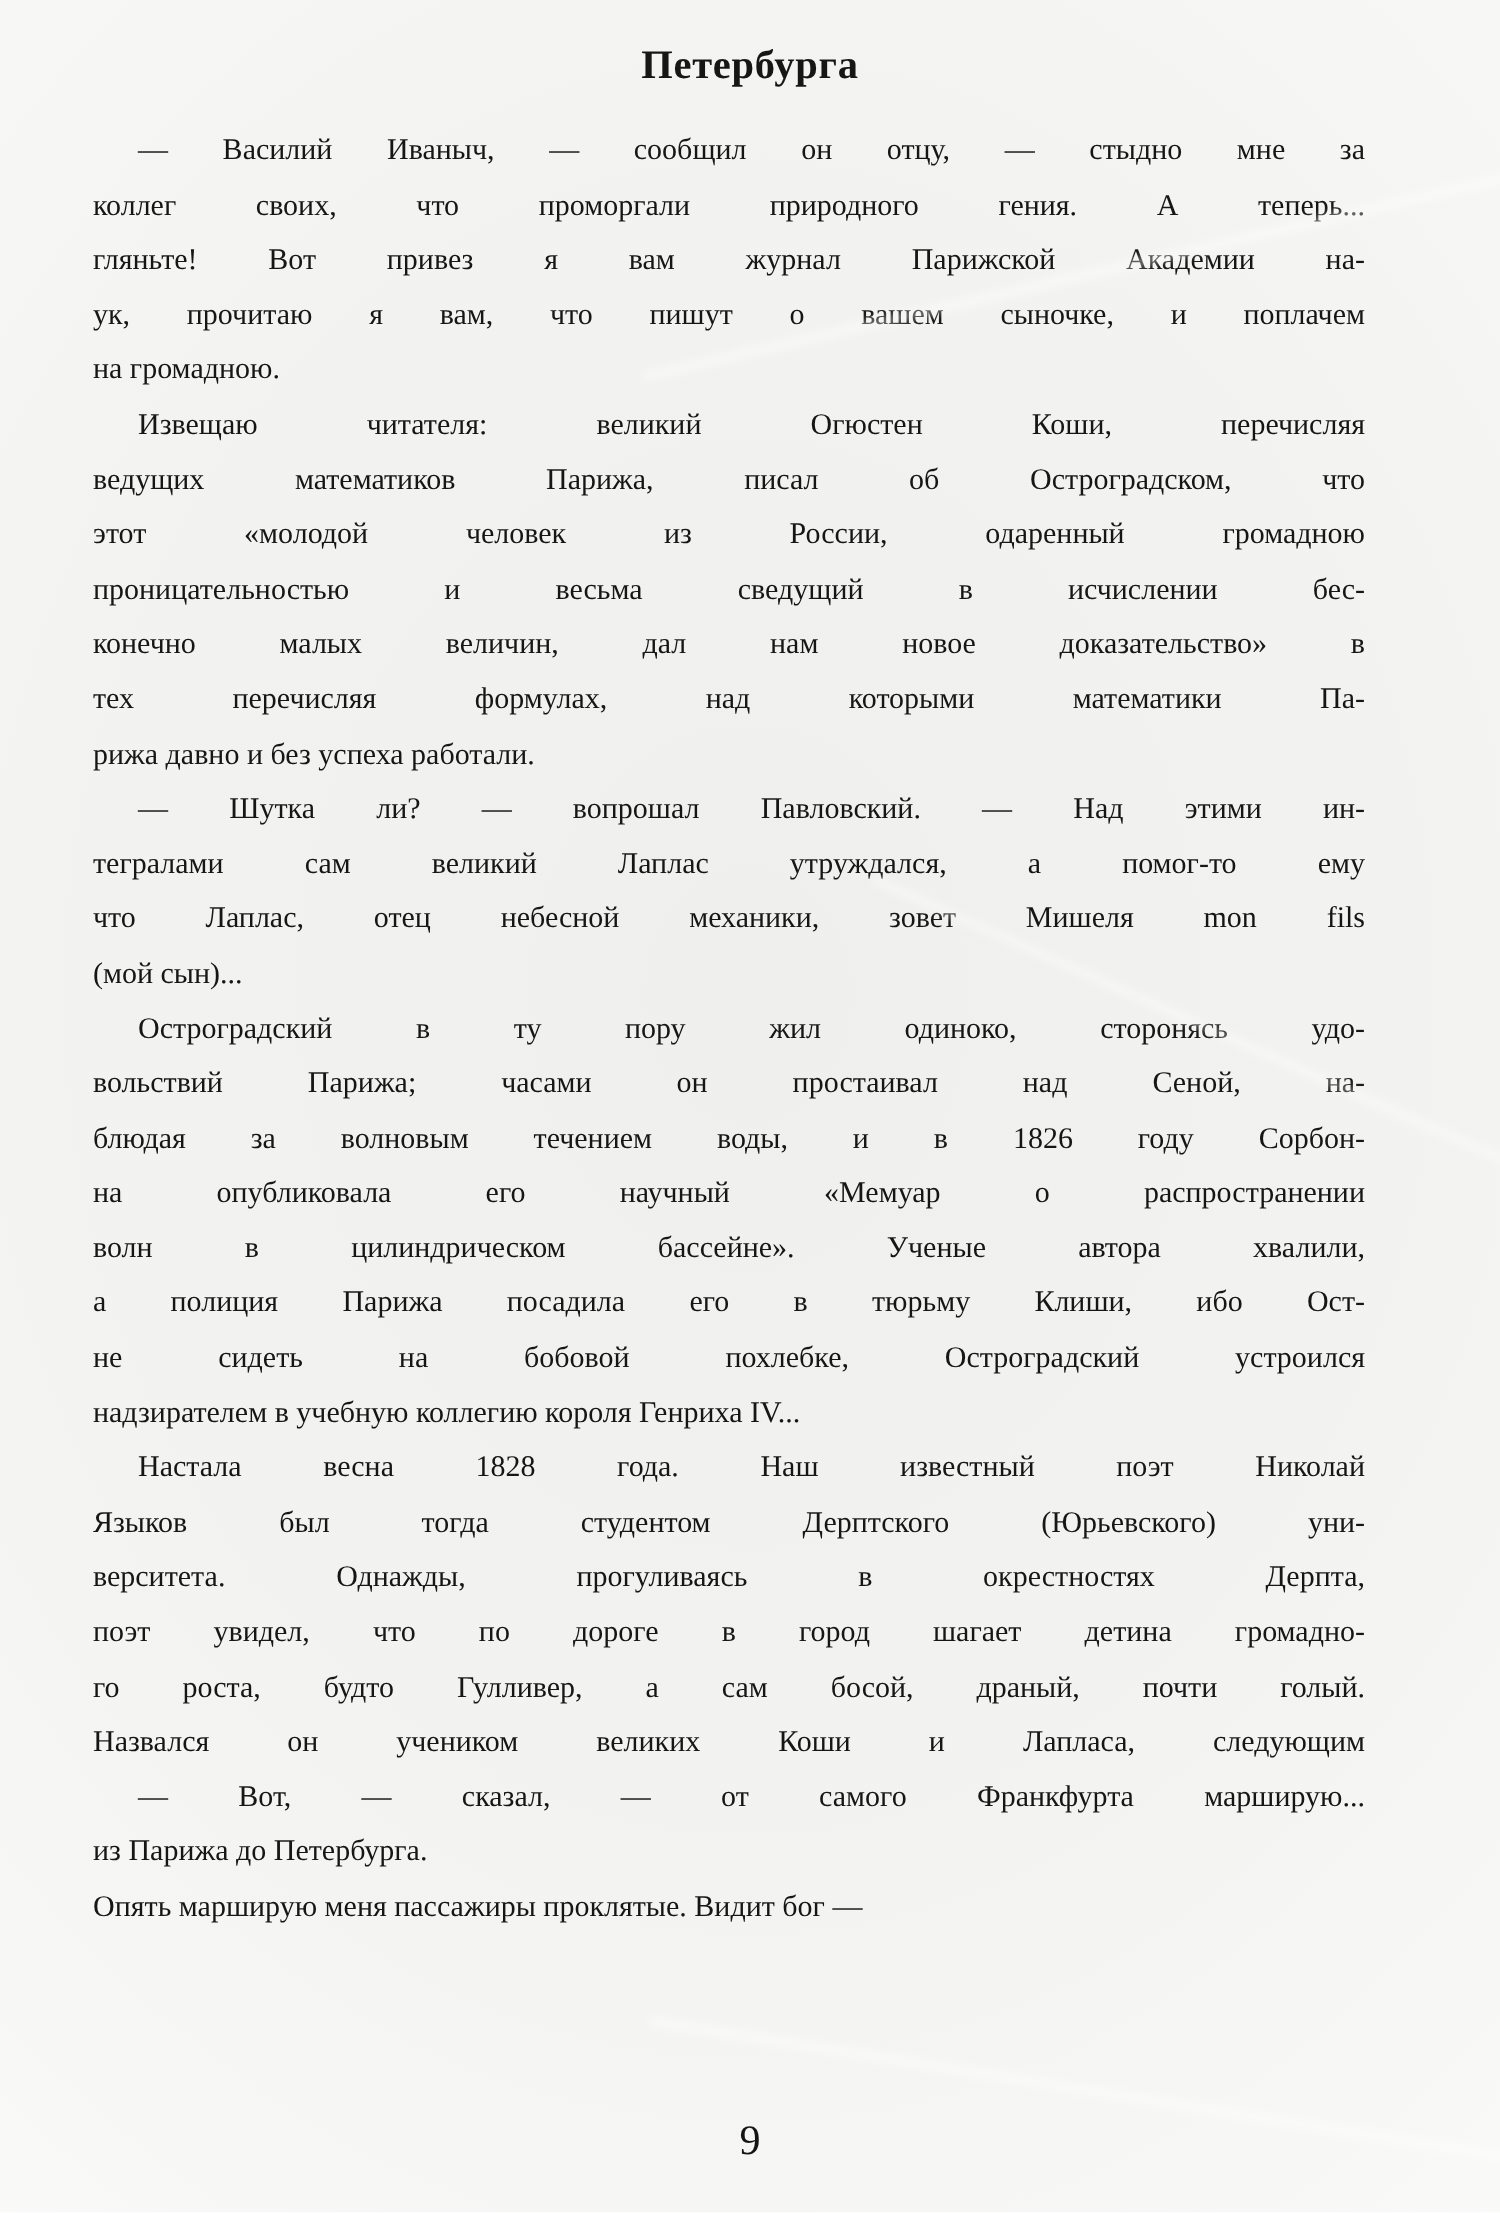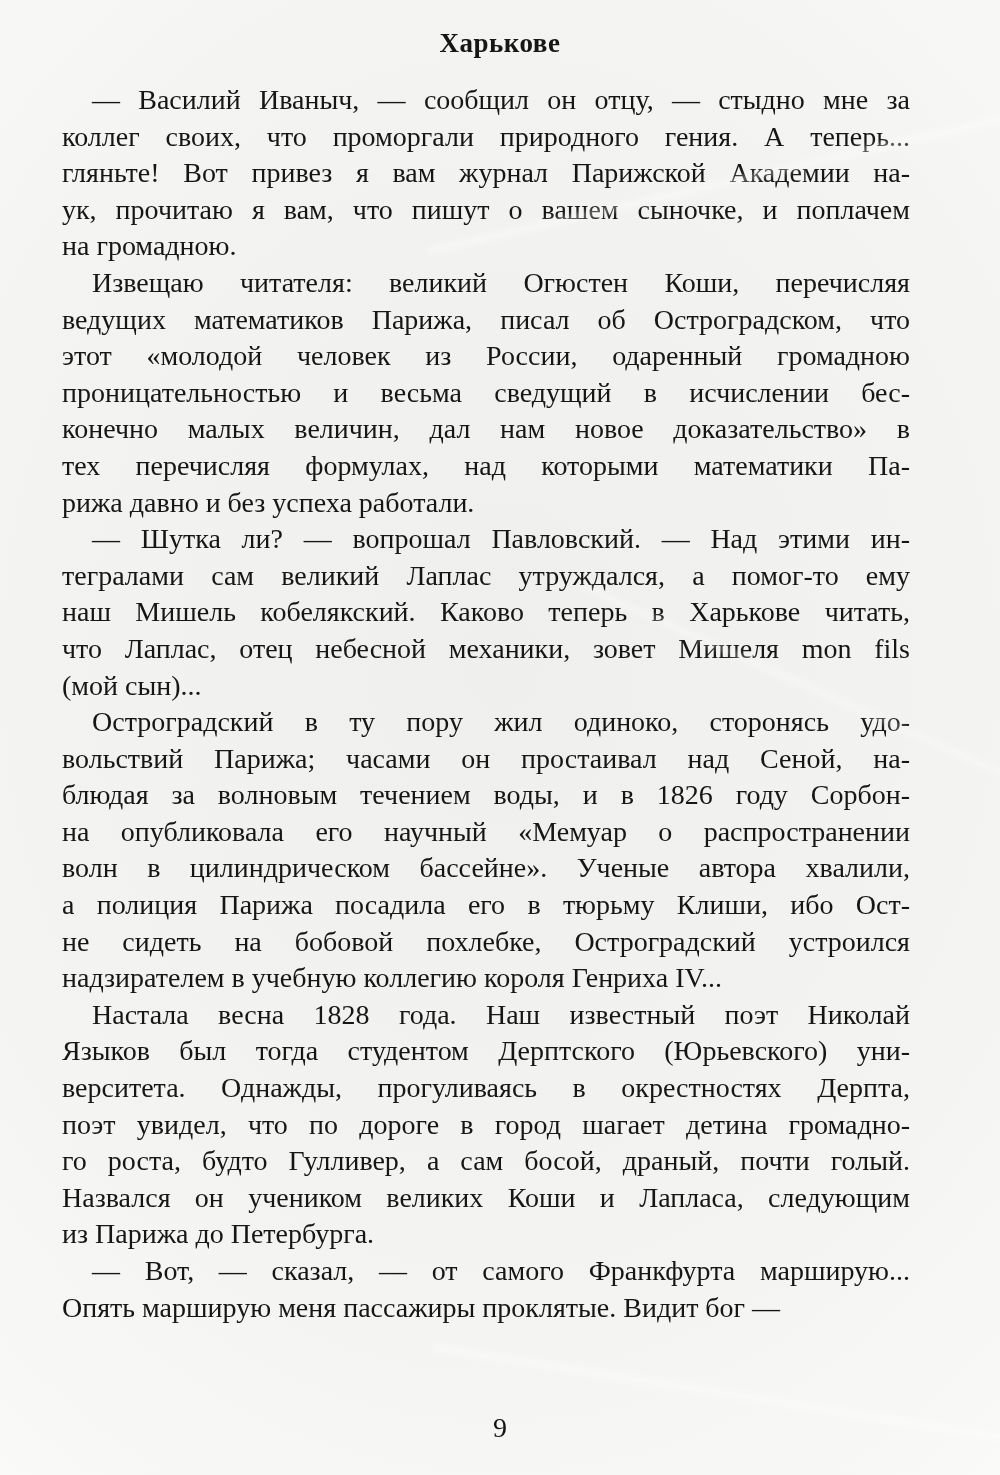--- a/index.html
+++ b/index.html
@@ -33,21 +33,21 @@
     text-align: center;
     font-weight: bold;
     font-size: 27px;
     letter-spacing: 0.5px;
     line-height: 32px;
   }
   .body-text {
     margin: 23px 90px 0 62px; 
   }
   .line {
-    font-size: 28px;
+    font-size: 20px;
     line-height: 36.6px;
     text-align: justify;
     text-align-last: justify;
     white-space: normal;
   }
   .line.final {
     text-align-last: left;
   }
   .line.indent {
     text-indent: 30px;
@@ -63,53 +63,52 @@
   }
 </style>
 </head>
 <body>
 
 <div class="page">
   <div class="streak s1"></div>
   <div class="streak s2"></div>
   <div class="streak s3"></div>
 
-  <div class="chapter-title">Харькове</div>
+  <div class="chapter-title">Петербурга</div>
 
   <div class="body-text">
       <div class="line indent">— Василий Иваныч, — сообщил он отцу, — стыдно мне за</div>
       <div class="line">коллег своих, что проморгали природного гения. А теперь...</div>
       <div class="line">гляньте! Вот привез я вам журнал Парижской Академии на-</div>
       <div class="line">ук, прочитаю я вам, что пишут о вашем сыночке, и поплачем</div>
       <div class="line final">на громадною.</div>
       <div class="line indent">Извещаю читателя: великий Огюстен Коши, перечисляя</div>
       <div class="line">ведущих математиков Парижа, писал об Остроградском, что</div>
       <div class="line">этот «молодой человек из России, одаренный громадною</div>
       <div class="line">проницательностью и весьма сведущий в исчислении бес-</div>
       <div class="line">конечно малых величин, дал нам новое доказательство» в</div>
       <div class="line">тех перечисляя формулах, над которыми математики Па-</div>
       <div class="line final">рижа давно и без успеха работали.</div>
       <div class="line indent">— Шутка ли? — вопрошал Павловский. — Над этими ин-</div>
       <div class="line">тегралами сам великий Лаплас утруждался, а помог-то ему</div>
-      <div class="line">наш Мишель кобелякский. Каково теперь в Харькове читать,</div>
       <div class="line">что Лаплас, отец небесной механики, зовет Мишеля mon fils</div>
       <div class="line final">(мой сын)...</div>
       <div class="line indent">Остроградский в ту пору жил одиноко, сторонясь удо-</div>
       <div class="line">вольствий Парижа; часами он простаивал над Сеной, на-</div>
       <div class="line">блюдая за волновым течением воды, и в 1826 году Сорбон-</div>
       <div class="line">на опубликовала его научный «Мемуар о распространении</div>
       <div class="line">волн в цилиндрическом бассейне». Ученые автора хвалили,</div>
       <div class="line">а полиция Парижа посадила его в тюрьму Клиши, ибо Ост-</div>
       <div class="line">не сидеть на бобовой похлебке, Остроградский устроился</div>
       <div class="line final">надзирателем в учебную коллегию короля Генриха IV...</div>
       <div class="line indent">Настала весна 1828 года. Наш известный поэт Николай</div>
       <div class="line">Языков был тогда студентом Дерптского (Юрьевского) уни-</div>
       <div class="line">верситета. Однажды, прогуливаясь в окрестностях Дерпта,</div>
       <div class="line">поэт увидел, что по дороге в город шагает детина громадно-</div>
       <div class="line">го роста, будто Гулливер, а сам босой, драный, почти голый.</div>
       <div class="line">Назвался он учеником великих Коши и Лапласа, следующим</div>
+      <div class="line indent">— Вот, — сказал, — от самого Франкфурта марширую...</div>
       <div class="line final">из Парижа до Петербурга.</div>
-      <div class="line indent">— Вот, — сказал, — от самого Франкфурта марширую...</div>
       <div class="line final">Опять марширую меня пассажиры проклятые. Видит бог —</div>
     </div>
 
   <div class="page-number">9</div>
 </div>
 
 </body></html>

